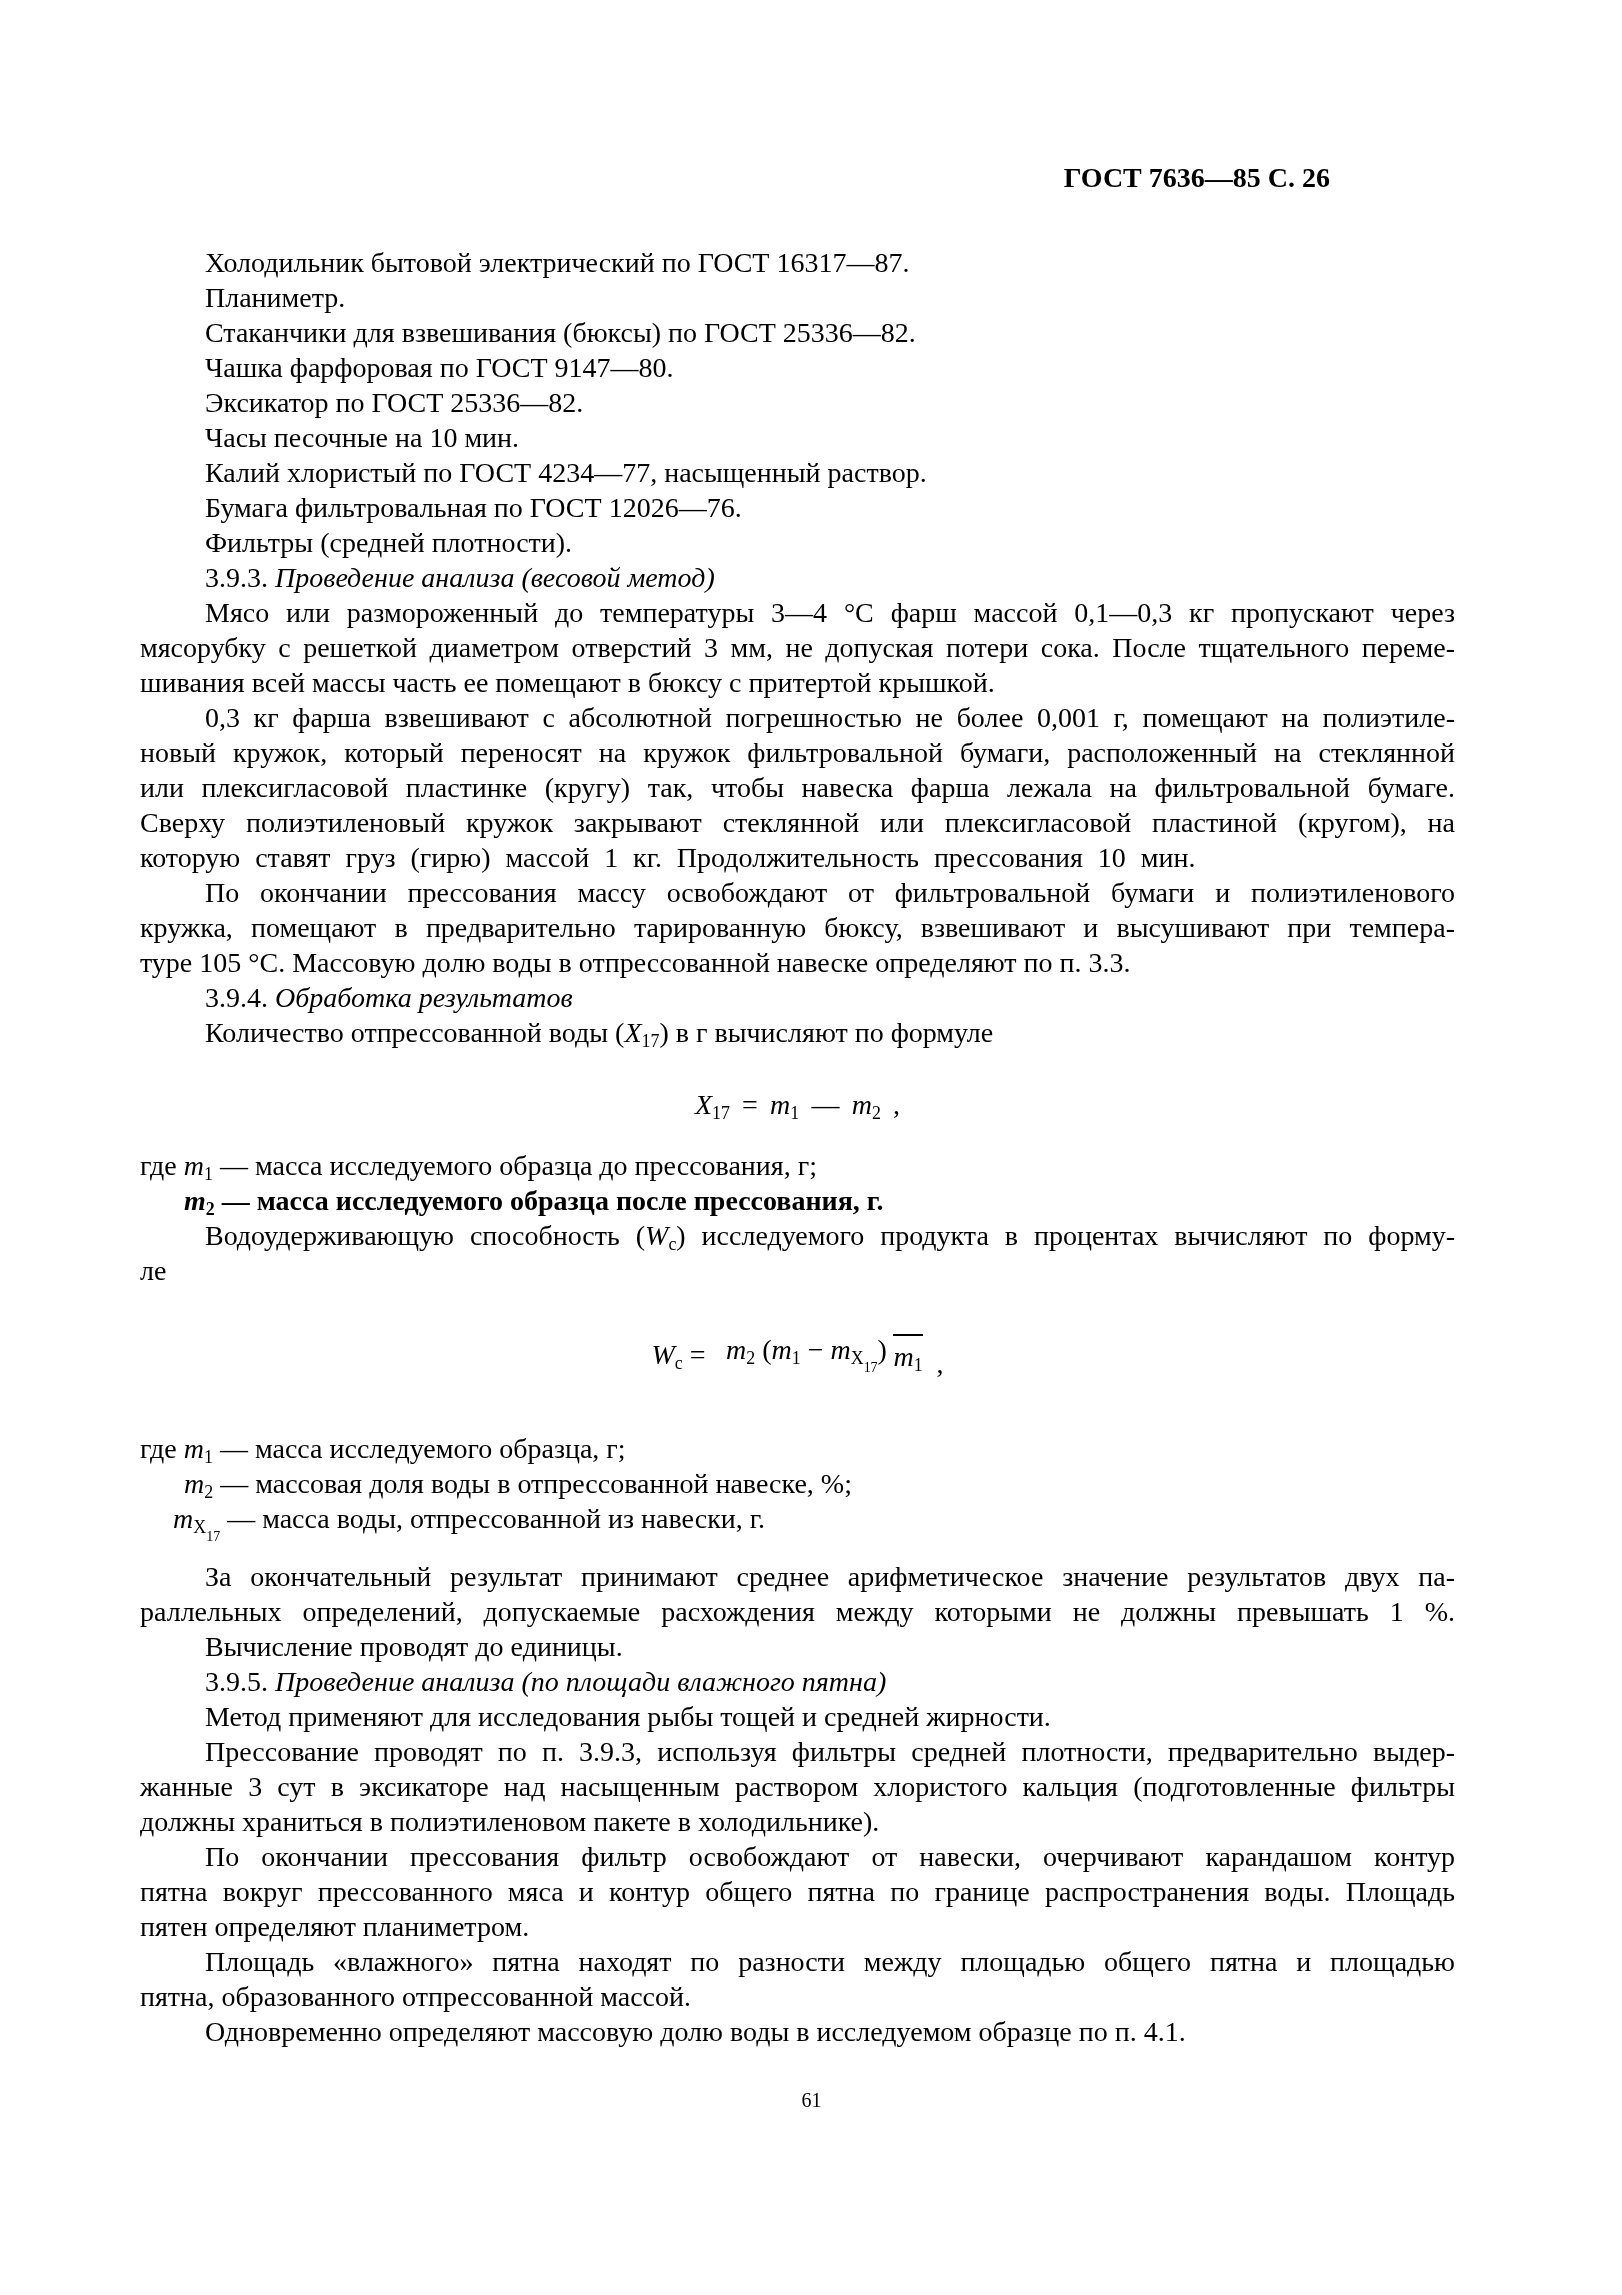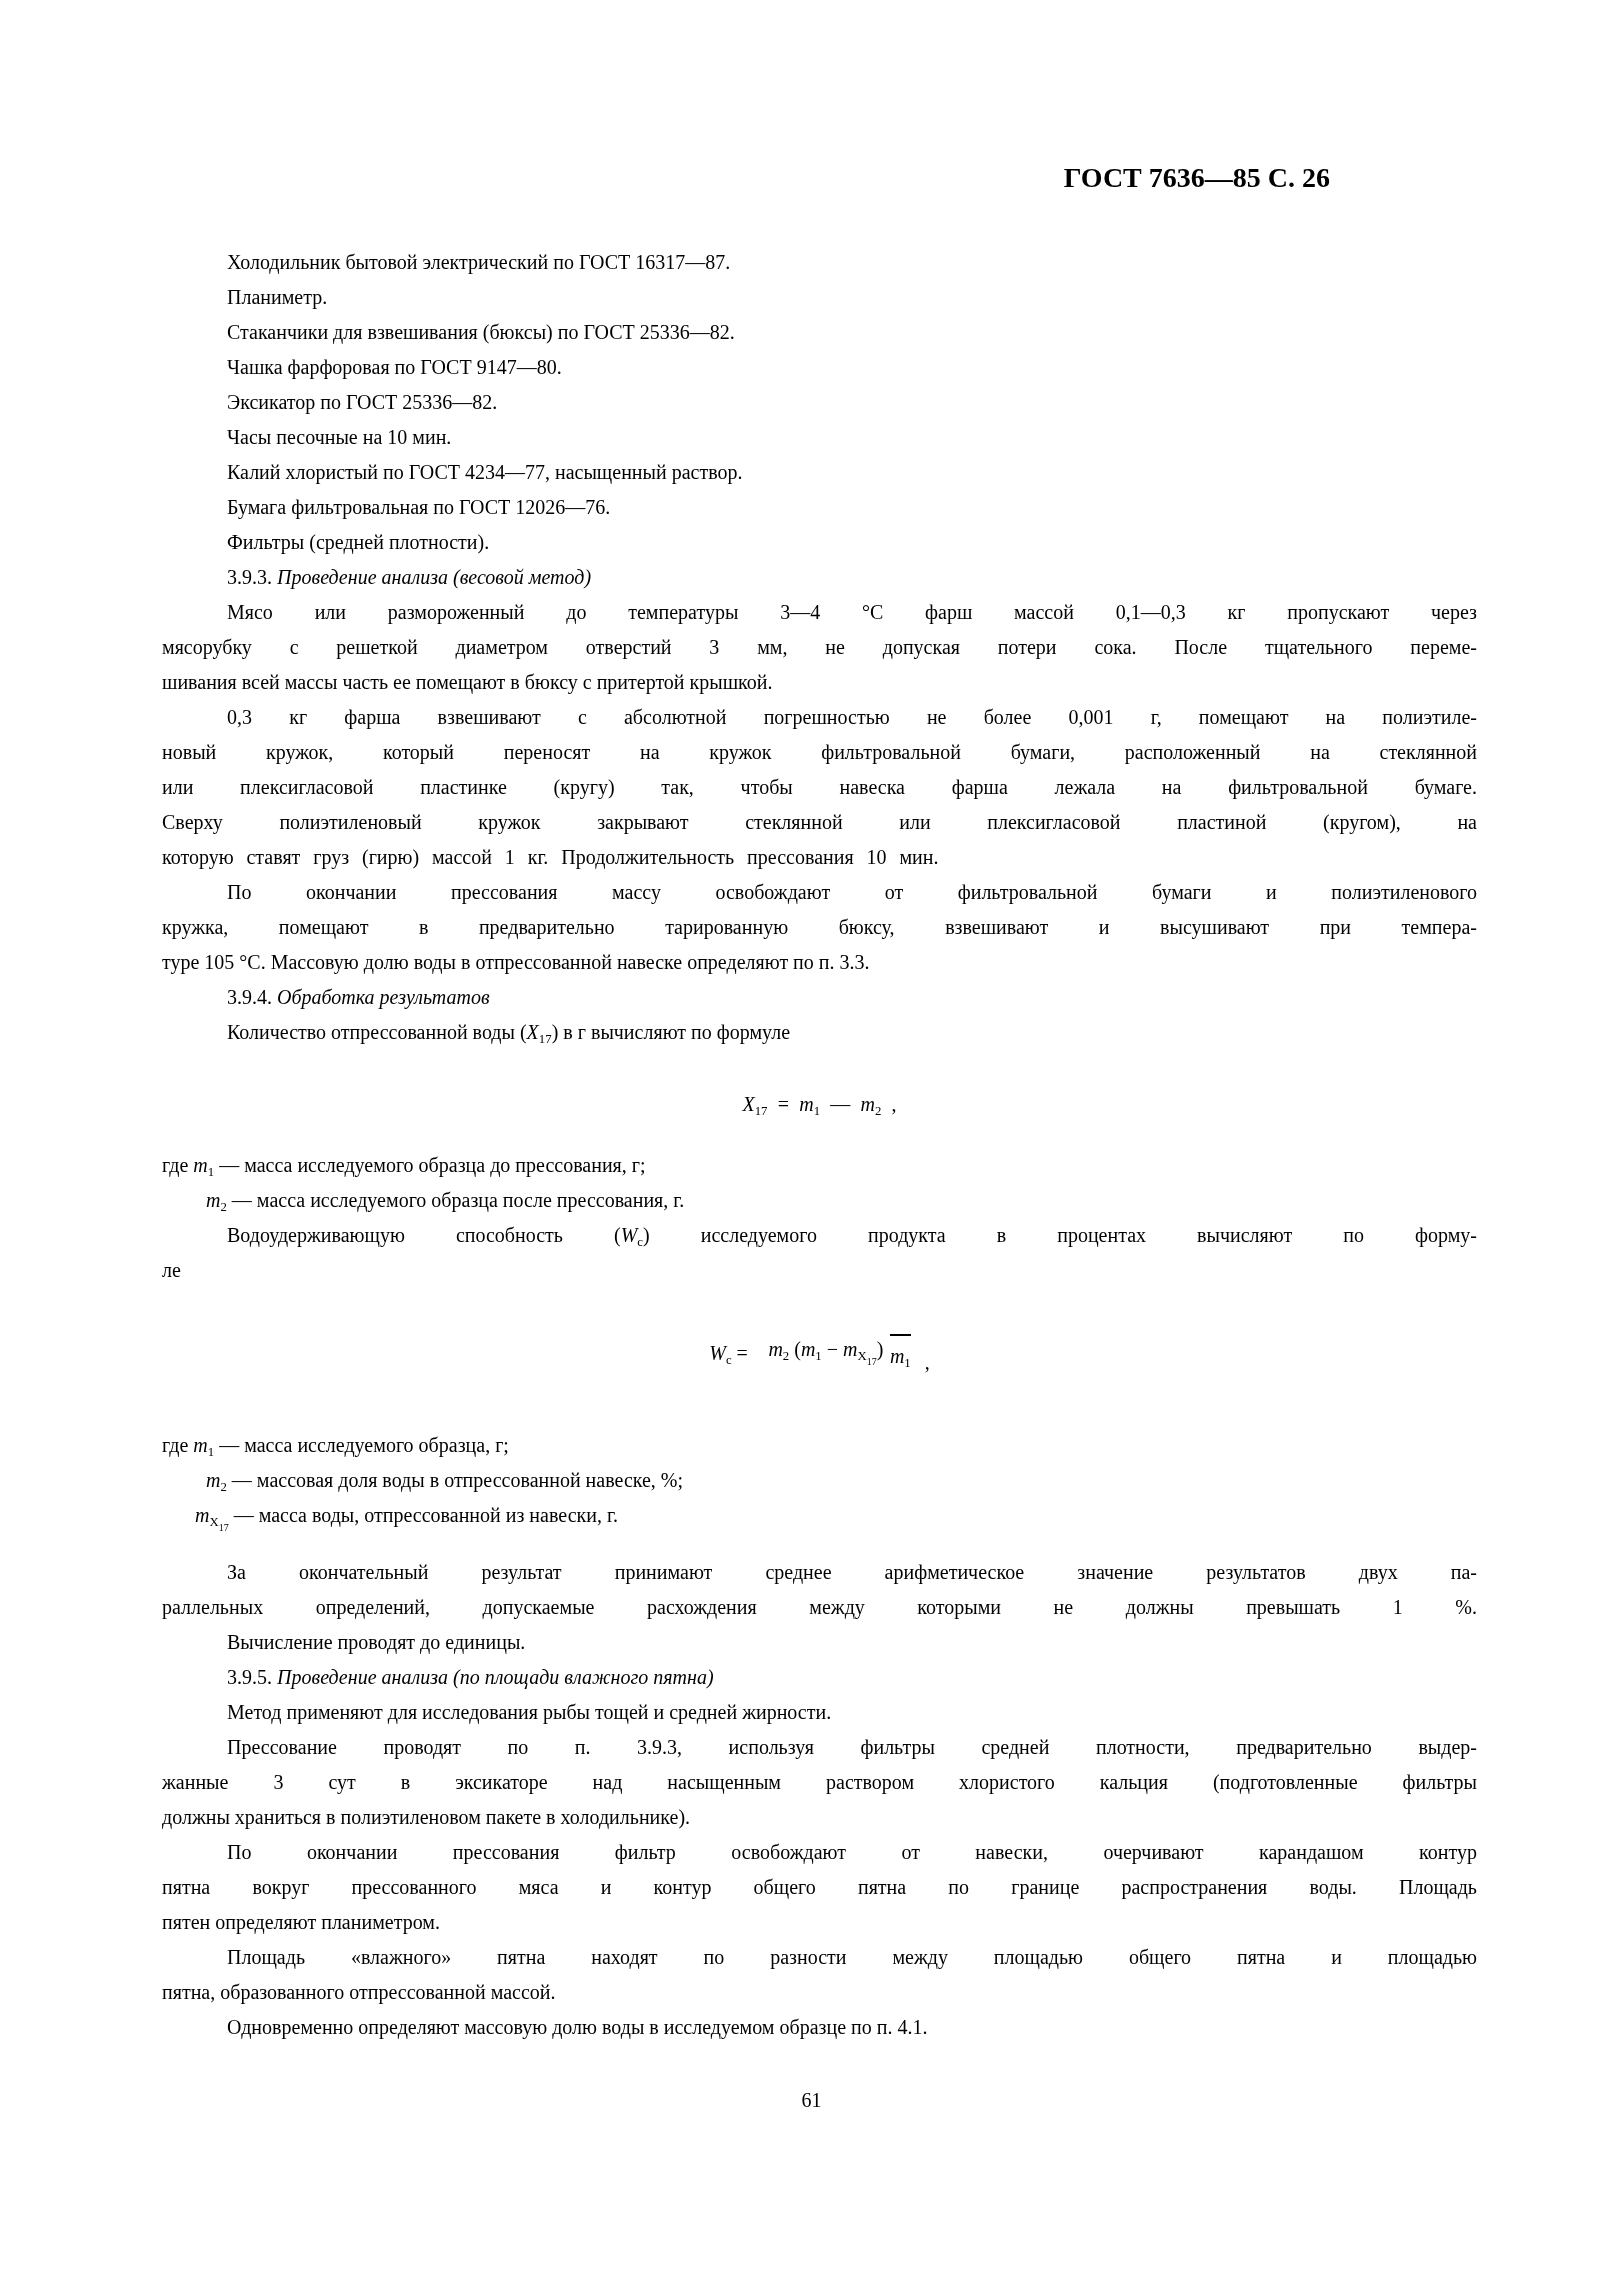--- a/index.html
+++ b/index.html
@@ -15,24 +15,24 @@
   .header {
     position: absolute;
     top: 162px;
     right: 224px;
     font-size: 28px;
     font-weight: bold;
     white-space: nowrap;
   }
   .content {
     position: absolute;
-    left: 162px;
+    left: 140px;
     top: 245px;
     width: 1315px;
-    font-size: 20px;
+    font-size: 28px;
     line-height: 35px;
   }
   .line { text-align: justify; }
   .line.jfull { text-align-last: justify; }
   .line.center { text-align: center; text-align-last: center; }
   .line.indent { text-indent: 65px; }
   i { font-style: italic; }
   sub {
     font-size: 0.64em;
     line-height: 0;
@@ -84,21 +84,21 @@
       <div class="line jfull">или плексигласовой пластинке (кругу) так, чтобы навеска фарша лежала на фильтровальной бумаге.</div>
       <div class="line jfull">Сверху полиэтиленовый кружок закрывают стеклянной или плексигласовой пластиной (кругом), на</div>
       <div class="line" style="word-spacing: 7.9px;">которую ставят груз (гирю) массой 1 кг. Продолжительность прессования 10 мин.</div>
       <div class="line indent jfull">По окончании прессования массу освобождают от фильтровальной бумаги и полиэтиленового</div>
       <div class="line jfull">кружка, помещают в предварительно тарированную бюксу, взвешивают и высушивают при темпера-</div>
       <div class="line">туре 105 °С. Массовую долю воды в отпрессованной навеске определяют по п. 3.3.</div>
       <div class="line indent">3.9.4. <i>Обработка результатов</i></div>
       <div class="line indent">Количество отпрессованной воды (<i>X</i><sub>17</sub>) в г вычисляют по формуле</div>
       <div class="line center" style="margin-top: 37px; word-spacing: 5.2px;"><i>X</i><sub>17</sub> = <i>m</i><sub>1</sub> — <i>m</i><sub>2</sub> ,</div>
       <div class="line" style="margin-top: 26px;">где <i>m</i><sub>1</sub> — масса исследуемого образца до прессования, г;</div>
-      <div class="line" style="padding-left: 44px;"><i>m</i><sub>2</sub> — масса исследуемого образца после прессования, г.</div>
+      <div class="line" style="padding-left: 44px; font-weight: bold;"><i>m</i><sub>2</sub> — масса исследуемого образца после прессования, г.</div>
       <div class="line indent jfull">Водоудерживающую способность (<i>W</i><sub>c</sub>) исследуемого продукта в процентах вычисляют по форму-</div>
       <div class="line">ле</div>
       <div class="formula-row" style="margin-top: 46px;">
         <span><i>W</i><sub>c</sub>  =</span>
         <span class="frac">
           <span class="num"><i>m</i><sub>2</sub> (<i>m</i><sub>1</sub> − <i>m</i><sub>X<sub>17</sub></sub>)</span>
           <span class="den"><i>m</i><sub>1</sub></span>
         </span>
         <span class="ftail">,</span>
       </div>

